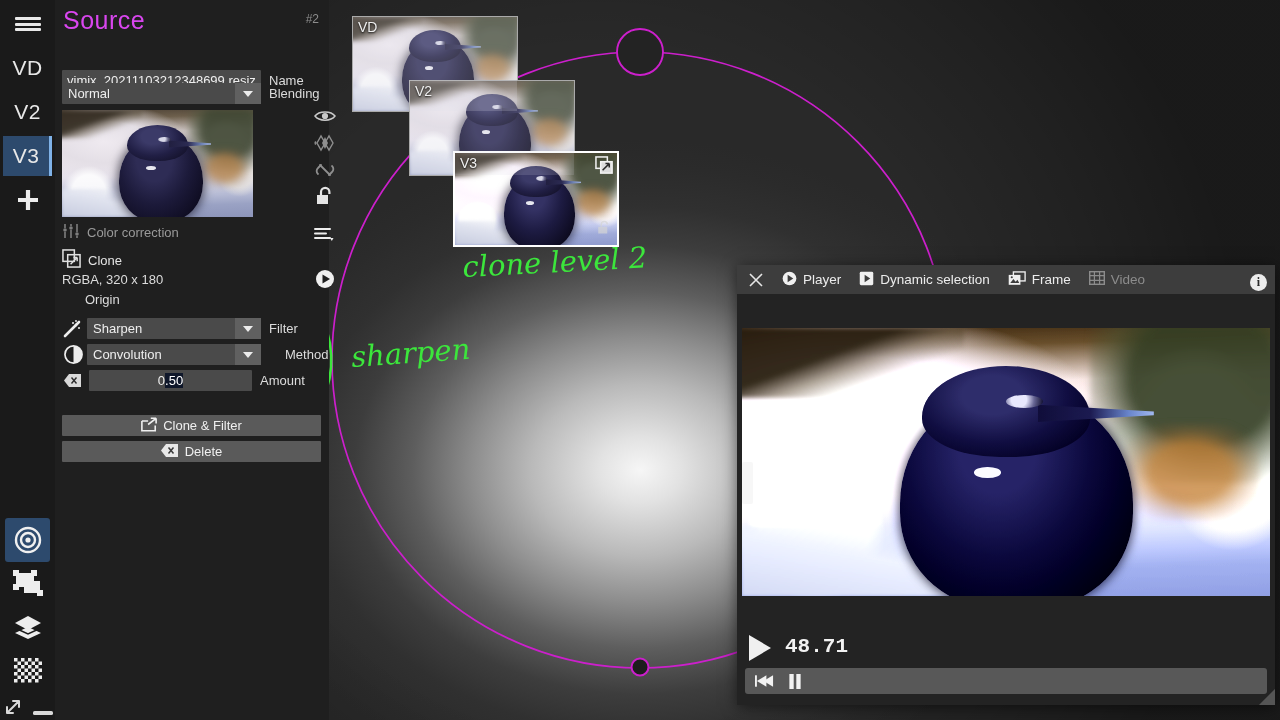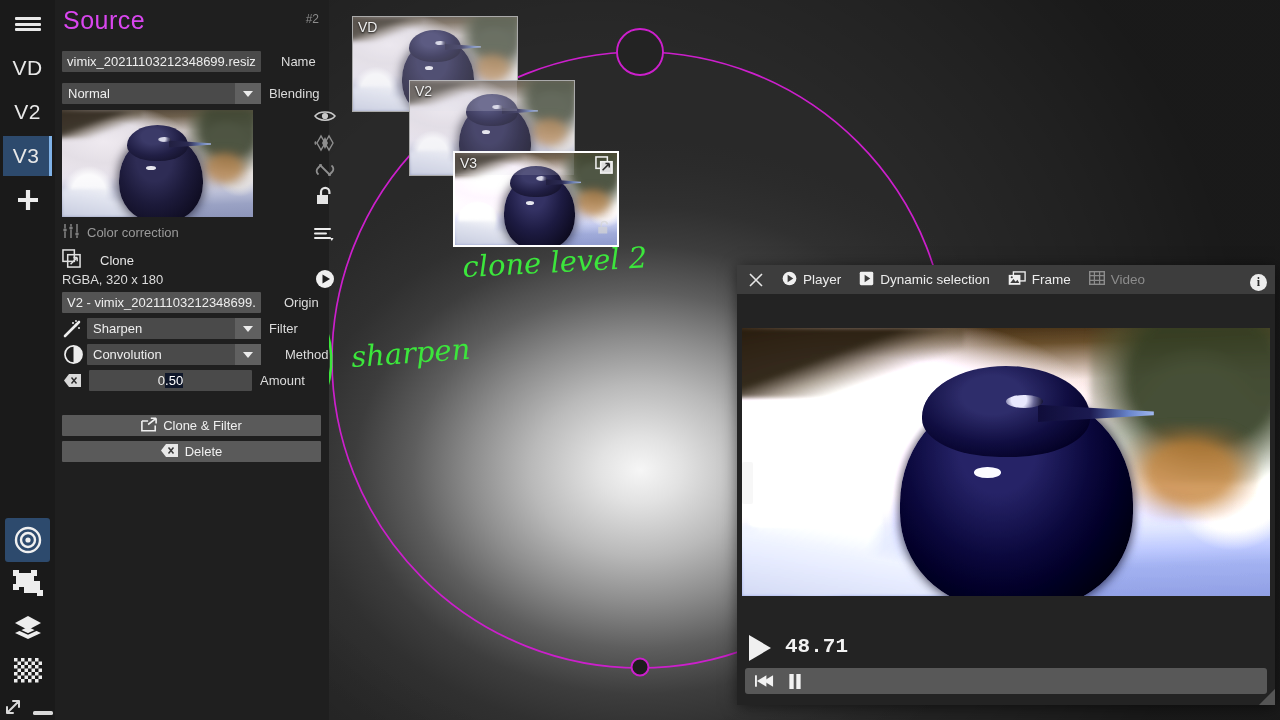--- a/index.html
+++ b/index.html
@@ -180,21 +180,21 @@
   }
   .righticon{
     position:absolute; left:258px; width:24px; height:20px;
     display:flex; align-items:center; justify-content:center;
   }
   .cc-row{
     position:absolute; left:7px; top:224px; display:flex; align-items:center; gap:7px;
     font-size:13px; color:#9a9a9a;
   }
   .clone-row{
-    position:absolute; left:7px; top:249px; display:flex; align-items:center; gap:19px;
+    position:absolute; left:7px; top:249px; display:flex; align-items:center; gap:7px;
     font-size:13px; color:#e4e4e4;
   }
   .fmt-row{
     position:absolute; left:7px; top:272px; font-size:13px; color:#dcdcdc;
   }
   .sel-hl{ background:#0f172a; color:#ffffff; }
 
   
   #player{
     position:absolute; left:737px; top:265px; width:538px; height:440px;
@@ -423,23 +423,23 @@
       <svg width="22" height="8" viewBox="0 0 22 8">
         <rect x="1" y="2" width="20" height="4" rx="1.6" fill="#d9d9d9"></rect>
       </svg>
     </div>
   </div>
 
   <div id="panel">
     <div id="panel-title">Source</div>
     <div id="panel-index">#2</div>
 
-    <div class="row" style="top:51px;">
+    <div class="row" style="top:70px;">
       <div class="field" style="width:199px;">vimix_20211103212348699.resiz</div>
-      <div class="rlabel" style="margin-left:20px;">Name</div>
+      <div class="rlabel" style="margin-left:8px;">Name</div>
     </div>
 
     <div class="row" style="top:83px;">
       <div class="combo" style="width:199px;">
         <span class="ctext">Normal</span>
         <span class="carrow">
           <svg width="12" height="8" viewBox="0 0 12 8">
               <path d="M1 1 L6 7 L11 1 Z" fill="#ececec"></path>
             </svg>
         </span>
@@ -521,21 +521,20 @@
           <rect x="6" y="6" width="13" height="13" fill="none" stroke="#e0e0e0" stroke-width="1.6"></rect>
           <path d="M9 16 L16 9 M16 9 h-4 M16 9 v4" stroke="#e0e0e0" stroke-width="1.5" fill="none"></path>
         </svg>
       </span>
       <span>Clone</span>
     </div>
 
     <div class="fmt-row">RGBA, 320 x 180</div>
 
     <div class="row" style="top:292px;">
-      <div class="field ro" style="width:199px;">V2 - vimix_20211103212348699.</div>
       <div class="rlabel" style="margin-left:23px;">Origin</div>
     </div>
 
     <div class="row" style="top:318px;">
       <div class="sicon">
         <svg width="20" height="18" viewBox="0 0 20 18">
           <path d="M2 16 L13 5" stroke="#ededed" stroke-width="2.6" stroke-linecap="round"></path>
           <path d="M13 5 L16 2" stroke="#ededed" stroke-width="2.6" stroke-linecap="round"></path>
           <circle cx="10" cy="3" r="1" fill="#ededed"></circle>
           <circle cx="16" cy="8" r="1" fill="#ededed"></circle>

